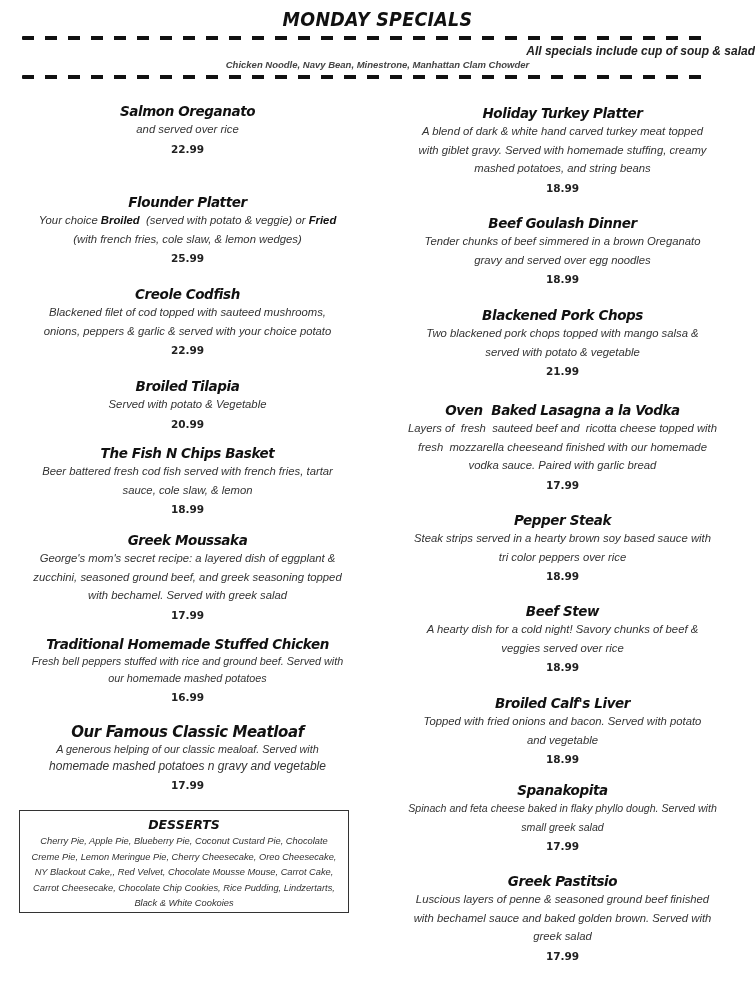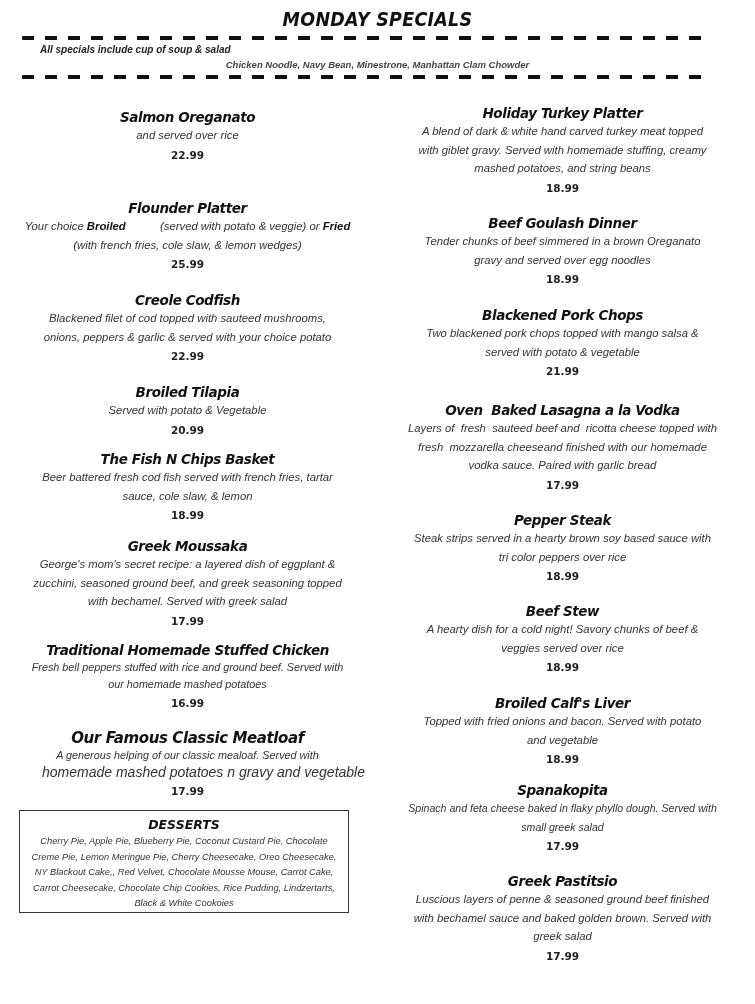--- a/index.html
+++ b/index.html
@@ -35,22 +35,22 @@
       height: 4px;
       background-image: repeating-linear-gradient(to right, #111 0, #111 12px, transparent 12px, transparent 23px);
       border-radius: 1px;
     }
     .dash-top { top: 36px; }
     .dash-bottom { top: 75px; }
     .soup-note {
       position: absolute;
       left: 0; right: 0;
       top: 44px;
-      text-align: left;
-      font-size: 10px;
+      text-align: right;
+      font-size: 12px;
       font-weight: bold;
       font-style: italic;
       color: #222;
       margin-left: 40px;
     }
     .soup-list {
       position: absolute;
       left: 0; right: 0;
       top: 59px;
       text-align: center;
@@ -126,31 +126,31 @@
   </style>
 </head>
 <body>
 
 <div class="title">MONDAY SPECIALS</div>
 <div class="dash-line dash-top"></div>
 <div class="soup-note">All specials include cup of soup &amp; salad</div>
 <div class="soup-list">Chicken Noodle, Navy Bean, Minestrone, Manhattan Clam Chowder</div>
 <div class="dash-line dash-bottom"></div>
 
-<div class="col col-left" style="top:14px;height:863px;">
+<div class="col col-left" style="top:8px;height:863px;">
 
   <div class="item" style="top:94px;">
     <div class="item-name">Salmon Oreganato</div>
     <div class="item-desc">and served over rice</div>
     <div class="item-price">22.99</div>
   </div>
 
   <div class="item" style="top:185px;">
     <div class="item-name">Flounder Platter</div>
-    <div class="item-desc"><span>Your choice </span><b>Broiled</b><span style="white-space:pre;padding-left:28px;">  (served with potato &amp; veggie) or </span><b>Fried</b></div>
+    <div class="item-desc"><span>Your choice </span><b>Broiled</b><span style="white-space:pre;">  (served with potato &amp; veggie) or </span><b>Fried</b></div>
     <div class="item-desc">(with french fries, cole slaw, &amp; lemon wedges)</div>
     <div class="item-price">25.99</div>
   </div>
 
   <div class="item" style="top:277px;">
     <div class="item-name">Creole Codfish</div>
     <div class="item-desc">Blackened filet of cod topped  with sauteed mushrooms,</div>
     <div class="item-desc">onions, peppers &amp; garlic &amp; served with your choice potato</div>
     <div class="item-price">22.99</div>
   </div>
@@ -179,21 +179,21 @@
   <div class="item" style="top:627px;">
     <div class="item-name">Traditional Homemade Stuffed Chicken</div>
     <div class="item-desc" style="font-size:10.8px;line-height:17px;">Fresh bell peppers stuffed with rice and ground beef.  Served with</div>
     <div class="item-desc" style="font-size:10.8px;line-height:17px;">our homemade mashed potatoes</div>
     <div class="item-price">16.99</div>
   </div>
 
   <div class="item" style="top:715px;">
     <div class="item-name" style="font-size:15px;">Our Famous Classic Meatloaf</div>
     <div class="item-desc" style="font-size:10.8px;line-height:17px;">A generous helping of our classic mealoaf.  Served with</div>
-    <div class="item-desc" style="font-size:14px;line-height:17px;text-align:right;">homemade mashed potatoes n gravy and vegetable</div>
+    <div class="item-desc" style="font-size:12px;line-height:17px;">homemade mashed potatoes n gravy and vegetable</div>
     <div class="item-price">17.99</div>
   </div>
 </div>
 
 <div class="desserts-box">
   <div class="desserts-title">DESSERTS</div>
   <div class="desserts-list">
     <div>Cherry Pie, Apple Pie, Blueberry Pie, Coconut Custard Pie, Chocolate</div>
     <div>Creme Pie, Lemon Meringue Pie, Cherry Cheesecake, Oreo Cheesecake,</div>
     <div>NY Blackout Cake,, Red Velvet, Chocolate Mousse Mouse, Carrot Cake,</div>

